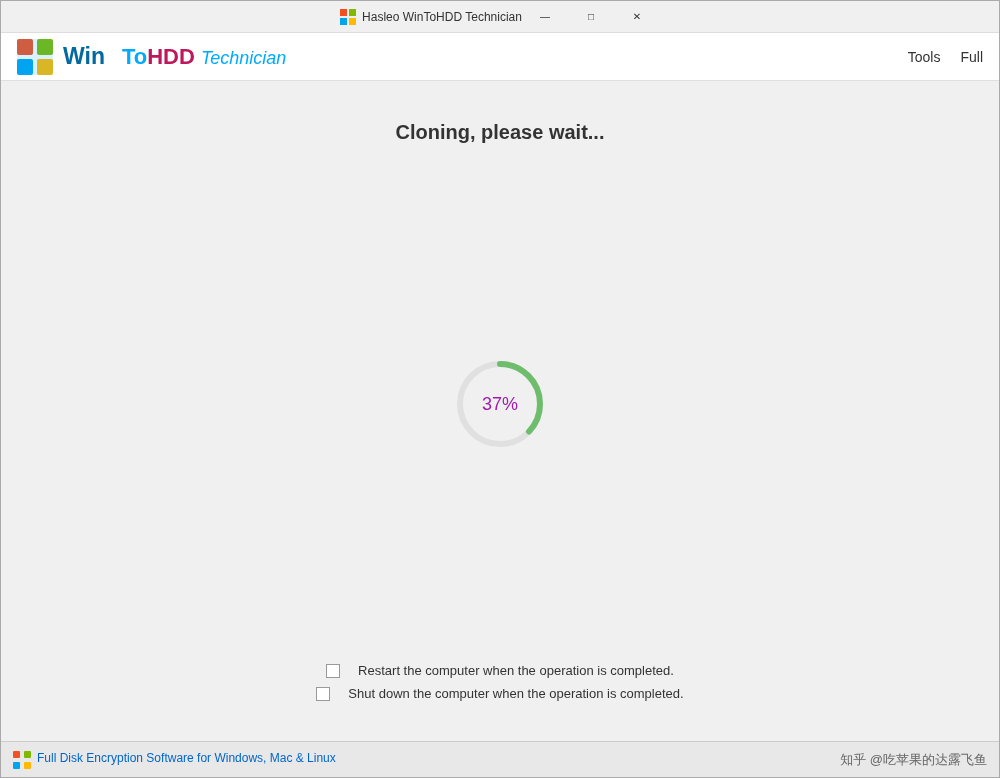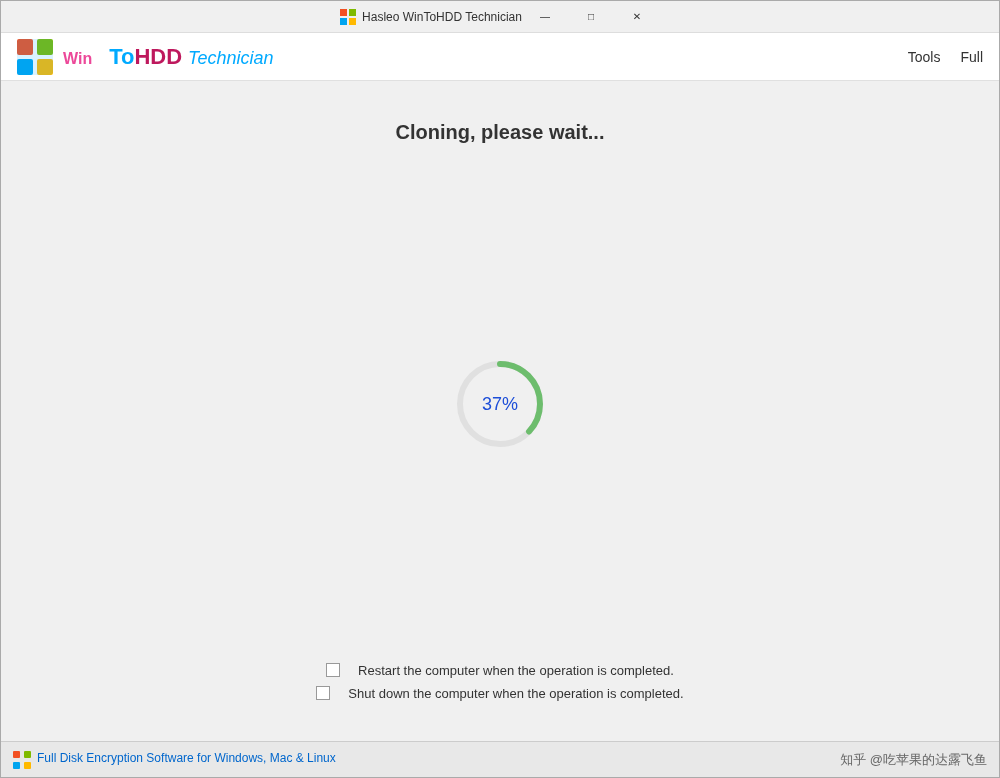--- a/index.html
+++ b/index.html
@@ -158,35 +158,36 @@
       stroke-dashoffset: 158.2; 
     }
 
     .progress-label {
       position: absolute;
       top: 50%;
       left: 50%;
       transform: translate(-50%, -50%);
       font-size: 18px;
       font-weight: 500;
-      color: #1d4ed8;
+      color: #a21caf;
     }
 
     
     .bottom-options {
       width: 100%;
       display: flex;
       flex-direction: column;
       align-items: center;
       gap: 8px;
       margin-bottom: 40px;
     }
 
     .checkbox-row {
       display: flex;
+      align-items: center;
       gap: 18px;
       font-size: 13px;
       color: #333;
     }
 
     .checkbox-row input[type="checkbox"] {
       width: 14px;
       height: 14px;
       cursor: pointer;
       appearance: none;
@@ -253,21 +254,21 @@
 
       <svg class="logo-icon" viewBox="0 0 36 36">
         <rect x="0" y="0" width="16" height="16" rx="2" fill="#f25022"></rect>
         <rect x="20" y="0" width="16" height="16" rx="2" fill="#7fba00"></rect>
         <rect x="0" y="20" width="16" height="16" rx="2" fill="#00a4ef"></rect>
         <rect x="20" y="20" width="16" height="16" rx="2" fill="#ffb900"></rect>
 
         <rect x="0" y="0" width="36" height="36" rx="4" fill="#00aaff" opacity="0.15"></rect>
       </svg>
       <div>
-        <span style="font-size:16px;font-weight:bold;color:#ec4899;">Win</span><span style="font-size:22px;font-weight:bold;color:#00aaff;padding-left:17px;">To</span><span style="font-size:22px;font-weight:bold;color:#be185d;">HDD</span><span style="font-size:18px;font-style:italic;color:#00aaff;margin-left:6px;">Technician</span>
+        <span style="font-size:23px;font-weight:bold;color:#0369a1;">Win</span><span style="font-size:22px;font-weight:bold;color:#00aaff;padding-left:17px;">To</span><span style="font-size:22px;font-weight:bold;color:#be185d;">HDD</span><span style="font-size:18px;font-style:italic;color:#00aaff;margin-left:6px;">Technician</span>
       </div>
     </div>
     <div class="menu-bar-right">
       <a class="menu-item">Tools</a>
       <a class="menu-item">Full</a>
     </div>
   </div>
 
   <div class="main-content">
     <div class="status-text">Cloning, please wait...</div>

